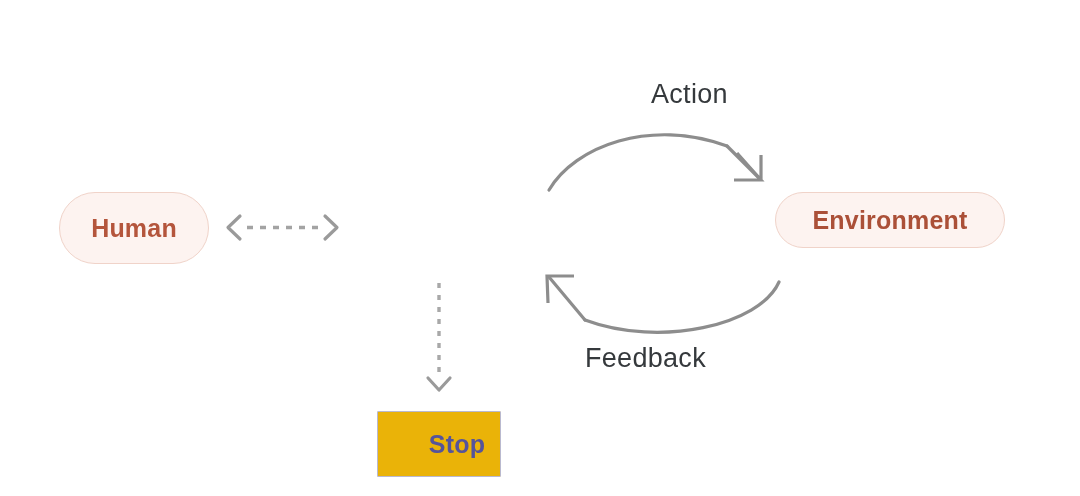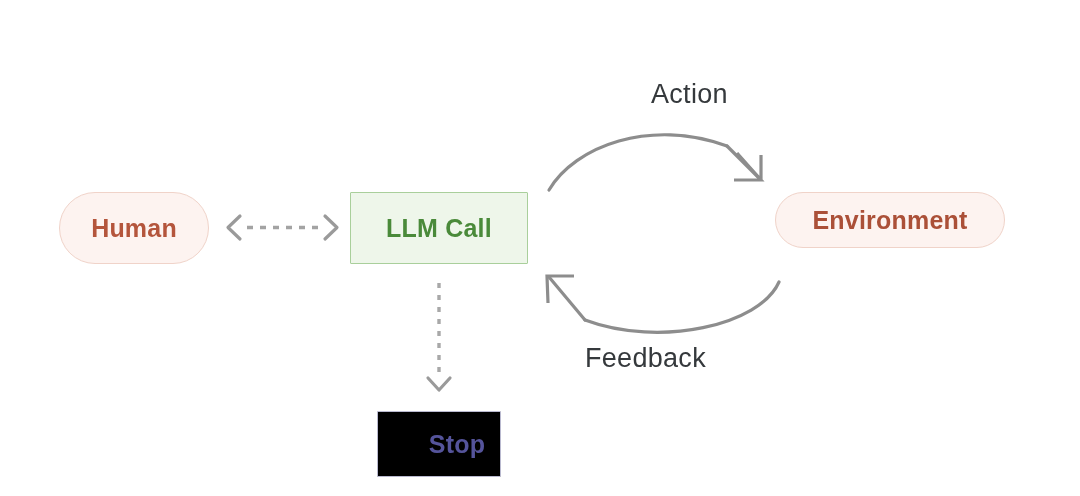--- a/index.html
+++ b/index.html
@@ -84,21 +84,21 @@
     color: #ab5038;
   }
 
   
   #node-stop {
     left: 377px;
     top: 411px;
     width: 124px;
     height: 66px;
     border-radius: 1px;
-    background: #000000;
+    background: #eab308;
     border: 1.6px solid #b9b9cf;
     padding-left: 36px;
   }
   #node-stop .node-label {
     font-size: 25px;
     color: #55549b;
   }
 
   
   .edge-label {
@@ -152,23 +152,20 @@
     <g>
       <line x1="439" y1="283" x2="439" y2="374" stroke="#a8a8a8" stroke-width="3.4" stroke-dasharray="5 7" stroke-linecap="butt"></line>
       <path d="M 428 378 L 439 390 L 450 378" fill="none" stroke="#9a9a9a" stroke-width="3.2" stroke-linecap="round" stroke-linejoin="round"></path>
     </g>
   </svg>
 
   <div class="node" id="node-human">
     <span class="node-label">Human</span>
   </div>
 
-  <div class="node" id="node-llm">
-    <span class="node-label">LLM Call</span>
-  </div>
 
   <div class="node" id="node-environment">
     <span class="node-label">Environment</span>
   </div>
 
   <div class="node" id="node-stop">
     <span class="node-label">Stop</span>
   </div>
 
   <div class="edge-label" id="label-action">Action</div>

